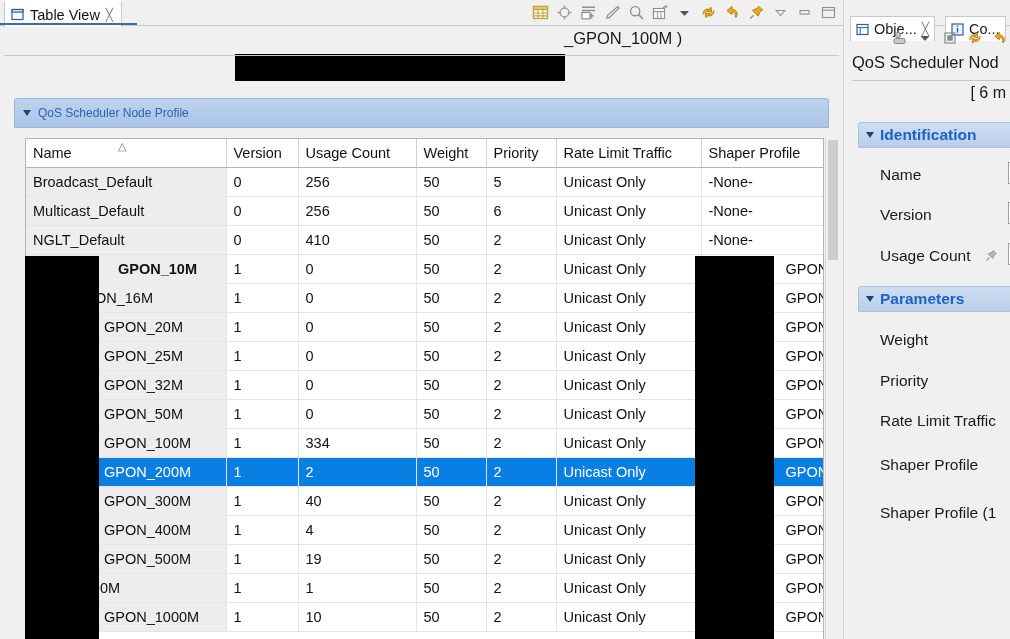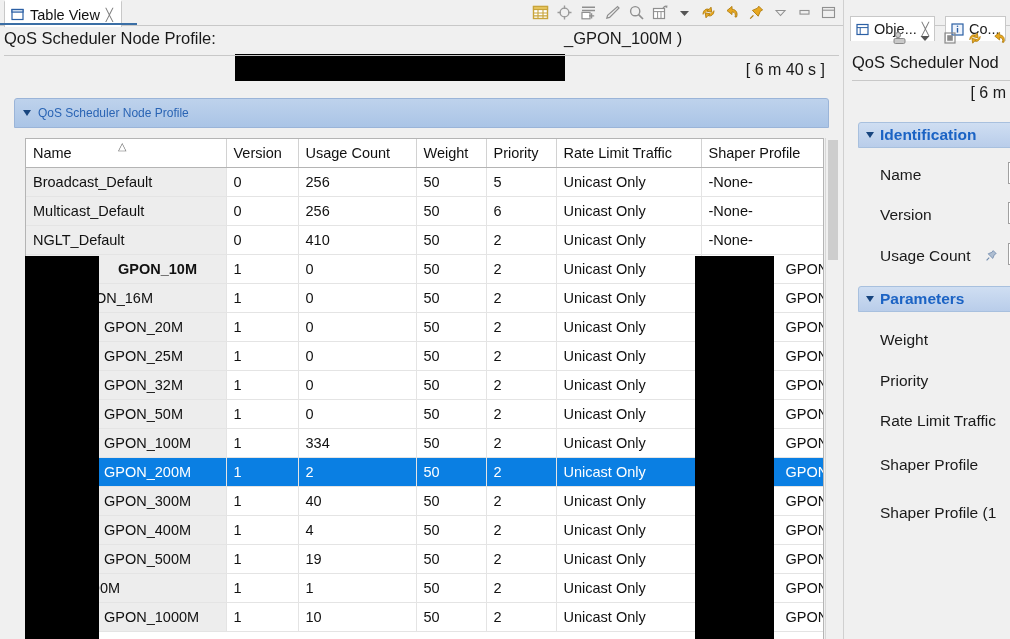--- a/index.html
+++ b/index.html
@@ -187,29 +187,25 @@
         <span class="tbicon">
           <svg class="icosvg" width="17" height="17" viewBox="0 0 17 17">
             <rect x="2.5" y="3.5" width="12" height="10" fill="none" stroke="#909090" stroke-width="1.1"></rect>
             <path d="M2.5 6.2H14.5" stroke="#909090" stroke-width="1.1"></path>
           </svg>
         </span>
       </div>
     </div>
 
     <div class="titlerow">
-      <span class="titletext">QoS Scheduler Node Profile:</span>
       <span class="redact" style="left:235px;top:28px;width:330px;height:27px;"></span>
       <span class="titletext" style="left:564px;">_GPON_100M )</span>
     </div>
     <div class="titlerule"></div>
 
-    <div class="timerow">
-      <span class="timetext">[ 6 m 40 s ]</span>
-    </div>
 
     <div class="sectionhdr">
       <span class="twisty"></span>
       <span class="sectiontitle">QoS Scheduler Node Profile</span>
     </div>
 
     <div class="tablewrap">
       <table class="grid">
         <thead>
           <tr>

